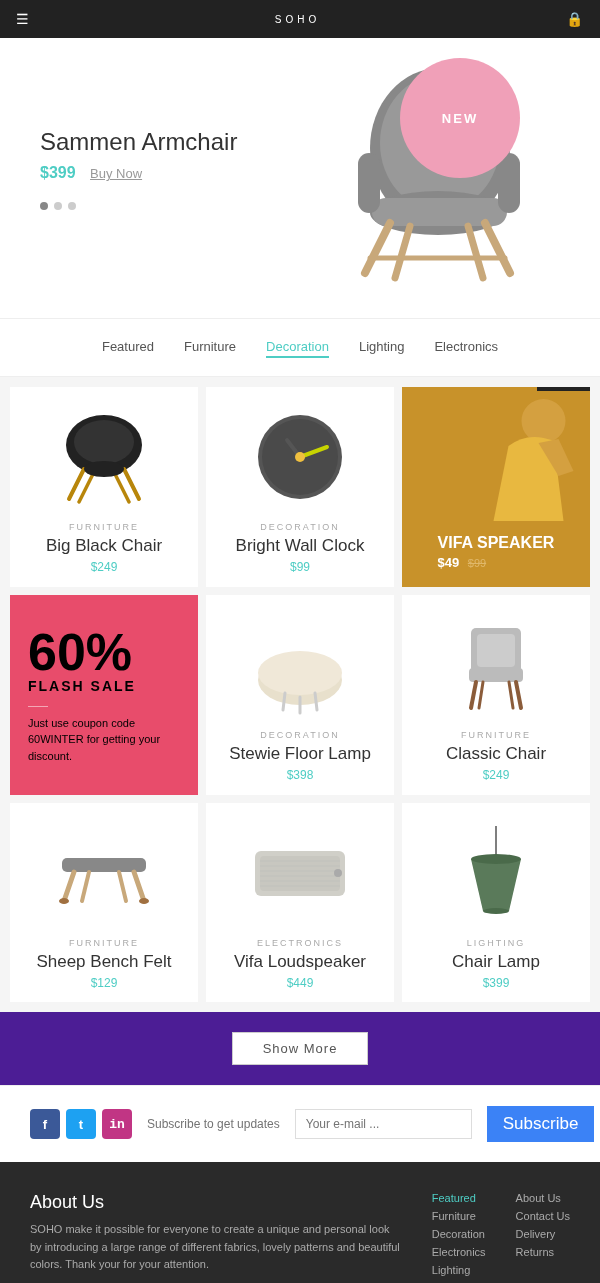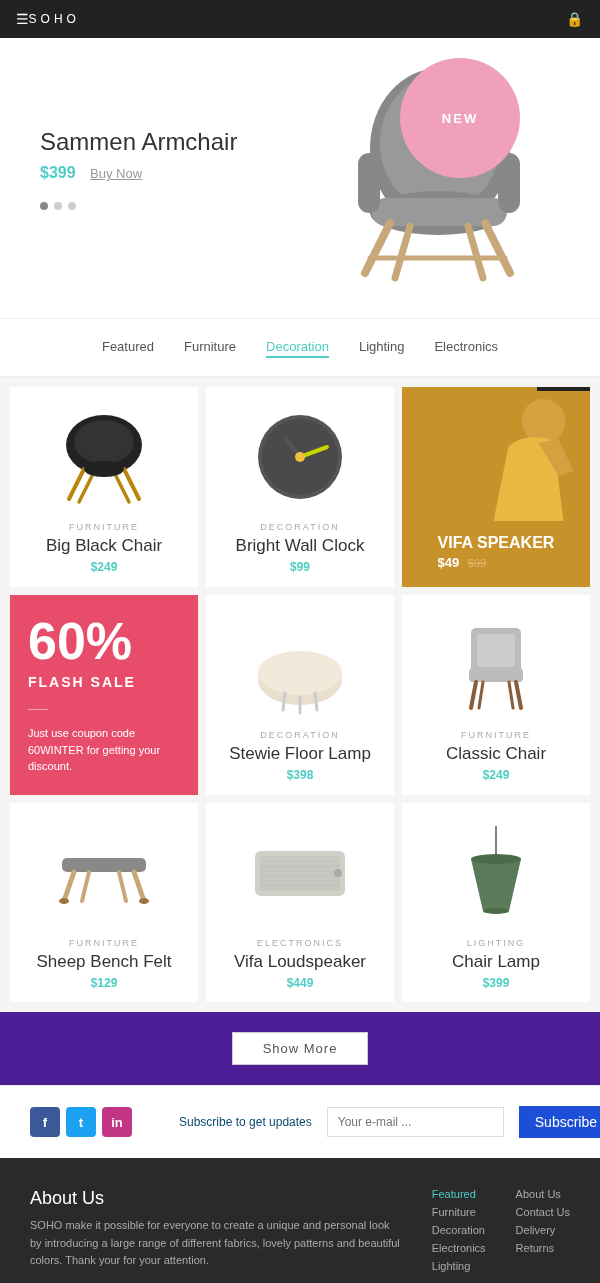--- a/index.html
+++ b/index.html
@@ -8,21 +8,21 @@
     
     .header {
       background: #222;
       color: #fff;
       display: flex;
       align-items: center;
       justify-content: space-between;
       padding: 0 16px;
       height: 38px;
     }
-    .header-title { font-size: 12px; letter-spacing: 4px; font-weight: 400; flex: 1; }
+    .header-title { font-size: 10px; letter-spacing: 4px; font-weight: 400; flex: 1; text-align: center; }
     .hamburger-icon, .lock-icon { cursor: pointer; font-size: 14px; }
 
     
     .hero {
       background: #fff;
       position: relative;
       padding: 30px 40px 20px;
       min-height: 280px;
       overflow: hidden;
     }
@@ -102,21 +102,21 @@
       margin-bottom: 4px;
     }
     .product-card-name {
       font-size: 17px;
       color: #333;
       margin-bottom: 4px;
     }
     .product-card-price {
       font-size: 12px;
       color: #4ecdc4;
-      font-weight: bold;
+      font-weight: normal;
     }
     .product-image-area {
       width: 100%;
       height: 110px;
       display: flex;
       align-items: center;
       justify-content: center;
       margin-bottom: 10px;
     }
 
@@ -146,23 +146,23 @@
       padding: 12px;
       color: #fff;
     }
     .special-content h3 { font-size: 16px; font-weight: bold; line-height: 1.2; }
     .special-price-new { font-size: 13px; font-weight: bold; }
     .special-price-old { font-size: 11px; text-decoration: line-through; color: #e0b86a; margin-left: 4px; }
 
     
     .product-card.flash-sale {
       background: #e84c6b;
-      color: #ffffff;
+      color: #000000;
       align-items: flex-start;
-      justify-content: space-between;
+      justify-content: center;
       padding: 20px 18px;
       min-height: 200px;
     }
     .flash-percent { font-size: 52px; font-weight: bold; line-height: 1; }
     .flash-label { font-size: 14px; font-weight: bold; letter-spacing: 2px; margin-bottom: 4px; }
     .flash-divider { border: none; border-top: 1px solid rgba(255,255,255,0.5); width: 20px; margin: 8px 0; }
     .flash-desc { font-size: 11px; line-height: 1.5; }
 
     
     .show-more-area {
@@ -197,36 +197,36 @@
       display: flex;
       align-items: center;
       justify-content: center;
       color: #fff;
       font-size: 13px;
       font-weight: bold;
       cursor: pointer;
     }
     .fb { background: #3b5998; }
     .tw { background: #1da1f2; }
-    .ig { background: #c13584; }
-    .subscribe-label { font-size: 12px; color: #0c4a6e; white-space: nowrap; margin-left: 32px; }
+    .ig { background: #c13584; font-family: Liberation Mono, monospace; }
+    .subscribe-label { font-size: 12px; color: #737373; white-space: nowrap; }
     .subscribe-input {
       flex: 1;
       border: 1px solid #ddd;
       padding: 7px 10px;
       font-size: 12px;
       outline: none;
       color: #999;
     }
     .subscribe-btn {
-      background: #1d4ed8;
+      background: #3b82f6;
       color: #fff;
       border: none;
       padding: 8px 16px;
-      font-size: 14px;
+      font-size: 17px;
       cursor: pointer;
       white-space: nowrap;
     }
 
     
     .footer {
       background: #2a2a2a;
       color: #ccc;
       padding: 30px;
     }

